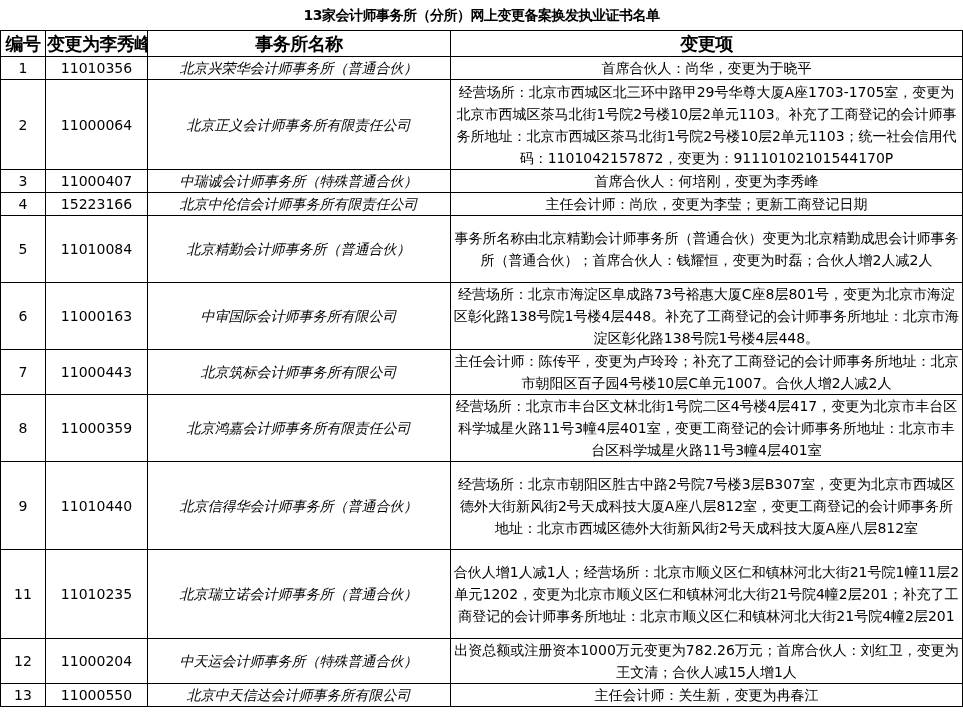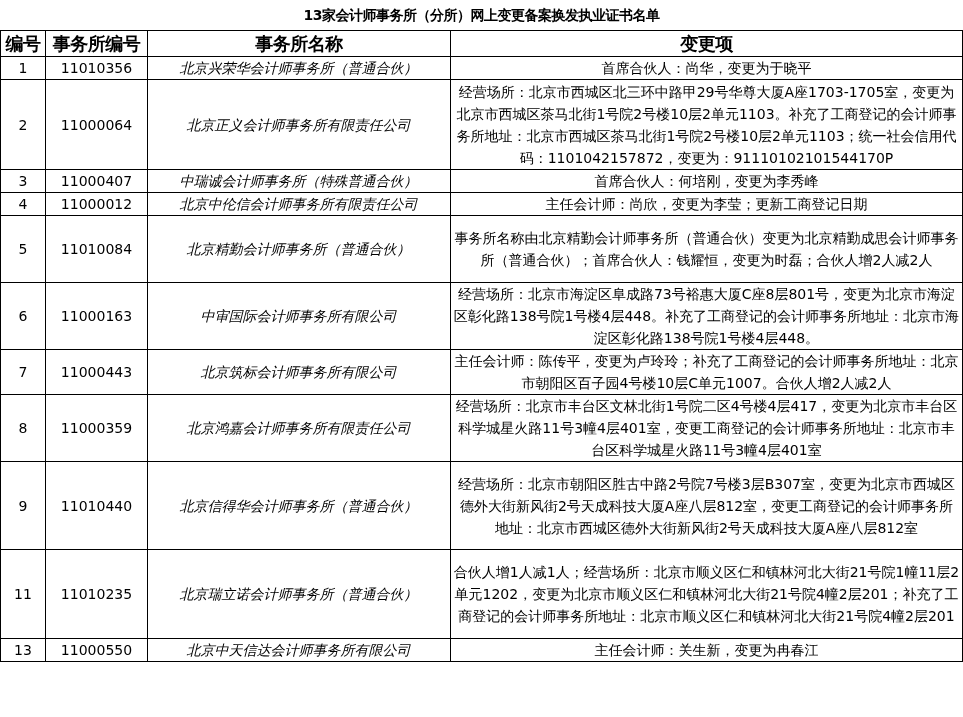--- a/index.html
+++ b/index.html
@@ -26,21 +26,21 @@
 <table>
   <colgroup>
     <col style="width:45px">
     <col style="width:102px">
     <col style="width:303px">
     <col style="width:512px">
   </colgroup>
   <thead>
     <tr>
       <th>编号</th>
-      <th>事务所编号</th>
+      <th>变更为李秀峰</th>
       <th>事务所名称</th>
       <th>变更项</th>
     </tr>
   </thead>
   <tbody>
     <tr style="height:22px">
       <td class="c">1</td>
       <td class="c">11010356</td>
       <td class="name">北京兴荣华会计师事务所（普通合伙）</td>
       <td class="chg">首席合伙人：尚华，变更为于晓平</td>
@@ -52,21 +52,21 @@
       <td class="chg">经营场所：北京市西城区北三环中路甲29号华尊大厦A座1703-1705室，变更为北京市西城区茶马北街1号院2号楼10层2单元1103。补充了工商登记的会计师事务所地址：北京市西城区茶马北街1号院2号楼10层2单元1103；统一社会信用代码：1101042157872，变更为：91110102101544170P</td>
     </tr>
     <tr style="height:20px">
       <td class="c">3</td>
       <td class="c">11000407</td>
       <td class="name">中瑞诚会计师事务所（特殊普通合伙）</td>
       <td class="chg">首席合伙人：何培刚，变更为李秀峰</td>
     </tr>
     <tr style="height:21px">
       <td class="c">4</td>
-      <td class="c">11000012</td>
+      <td class="c">15223166</td>
       <td class="name">北京中伦信会计师事务所有限责任公司</td>
       <td class="chg">主任会计师：尚欣，变更为李莹；更新工商登记日期</td>
     </tr>
     <tr style="height:67px">
       <td class="c">5</td>
       <td class="c">11010084</td>
       <td class="name">北京精勤会计师事务所（普通合伙）</td>
       <td class="chg">事务所名称由北京精勤会计师事务所（普通合伙）变更为北京精勤成思会计师事务所（普通合伙）；首席合伙人：钱耀恒，变更为时磊；合伙人增2人减2人</td>
     </tr>
     <tr style="height:66px">
@@ -92,20 +92,26 @@
       <td class="c">11010440</td>
       <td class="name">北京信得华会计师事务所（普通合伙）</td>
       <td class="chg">经营场所：北京市朝阳区胜古中路2号院7号楼3层B307室，变更为北京市西城区德外大街新风街2号天成科技大厦A座八层812室，变更工商登记的会计师事务所地址：北京市西城区德外大街新风街2号天成科技大厦A座八层812室</td>
     </tr>
     <tr style="height:89px">
       <td class="c">11</td>
       <td class="c">11010235</td>
       <td class="name">北京瑞立诺会计师事务所（普通合伙）</td>
       <td class="chg">合伙人增1人减1人；经营场所：北京市顺义区仁和镇林河北大街21号院1幢11层2单元1202，变更为北京市顺义区仁和镇林河北大街21号院4幢2层201；补充了工商登记的会计师事务所地址：北京市顺义区仁和镇林河北大街21号院4幢2层201</td>
     </tr>
+    <tr style="height:45px">
+      <td class="c">12</td>
+      <td class="c">11000204</td>
+      <td class="name">中天运会计师事务所（特殊普通合伙）</td>
+      <td class="chg">出资总额或注册资本1000万元变更为782.26万元；首席合伙人：刘红卫，变更为王文清；合伙人减15人增1人</td>
+    </tr>
     <tr style="height:20px">
       <td class="c">13</td>
       <td class="c">11000550</td>
       <td class="name">北京中天信达会计师事务所有限公司</td>
       <td class="chg">主任会计师：关生新，变更为冉春江</td>
     </tr>
   </tbody>
 </table>
 
 </body></html>

